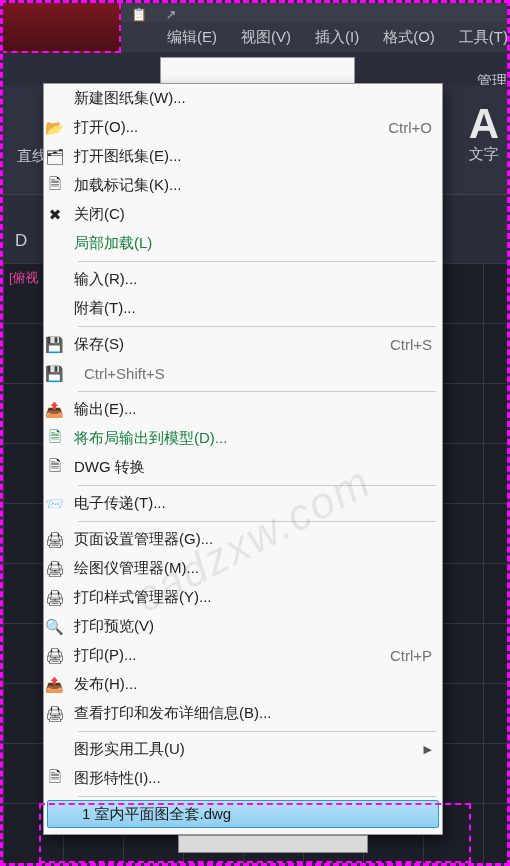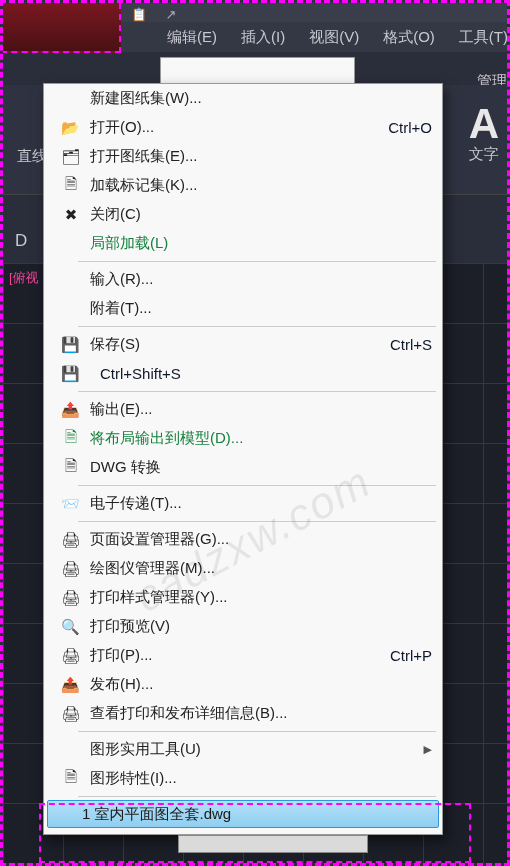--- a/index.html
+++ b/index.html
@@ -129,36 +129,36 @@
     width: 195px;
     height: 28px;
     background: #f8f8f8;
     border: 1px solid #999;
     border-bottom: none;
   }
   .menu-item {
     display: flex;
     align-items: center;
     height: 29px;
-    padding: 0 10px 0 16px;
+    padding: 0 10px 0 0;
     color: #222;
     white-space: nowrap;
   }
   .menu-item.disabled { color: #15803d; }
   .menu-icon {
     width: 22px;
     height: 20px;
     display: inline-flex;
     align-items: center;
     justify-content: center;
     margin-right: 8px;
     flex-shrink: 0;
   }
   .menu-label { flex: 1; }
-  .menu-shortcut { color: #0f172a; margin-left: 10px; }
+  .menu-shortcut { color: #737373; margin-left: 10px; }
   .menu-arrow { margin-left: 6px; font-size: 11px; color: #555; }
   .menu-sep {
     height: 1px;
     background: #ccc;
     margin: 3px 6px 3px 34px;
   }
   .recent-file {
     display: flex;
     align-items: center;
     height: 28px;
@@ -212,22 +212,22 @@
 <div class="qat">
   <span>💾</span>
   <span>📄</span>
   <span>📋</span>
   <span>↗</span>
 </div>
 
 <div class="menubar">
   <div class="menubar-items">
     <div class="menubar-item">编辑(E)</div>
+    <div class="menubar-item">视图(V)</div>
     <div class="menubar-item">插入(I)</div>
-    <div class="menubar-item">视图(V)</div>
     <div class="menubar-item">格式(O)</div>
     <div class="menubar-item">工具(T)</div>
   </div>
 </div>
 
 <div class="app-logo"></div>
 
 <div class="tabbar">
   <span>管理</span>
 </div>

